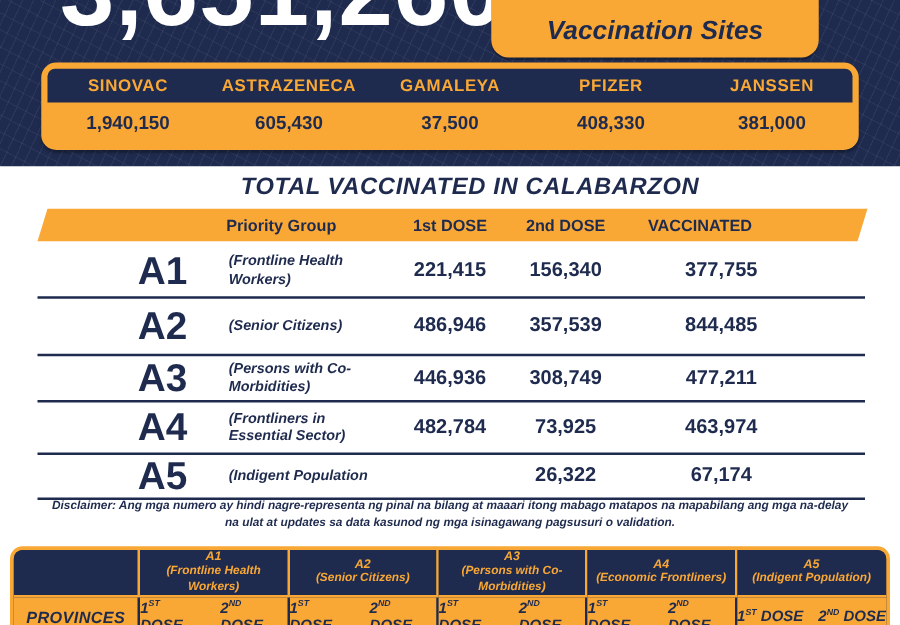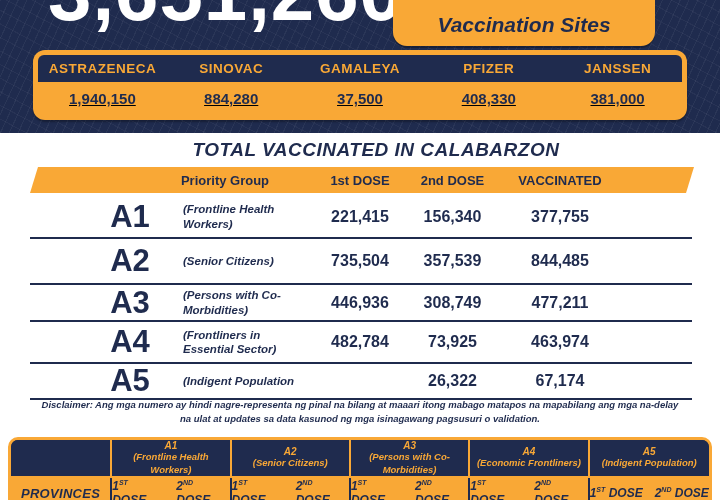--- a/index.html
+++ b/index.html
@@ -31,21 +31,21 @@
     background:#f9a836;border-radius:12px;padding:5px;box-sizing:border-box;
     box-shadow:0 2px 2px rgba(0,0,0,0.3);
   }
   .brands-head{
     display:flex;height:27px;background:#1f2b4e;border-radius:6px 6px 0 0;
   }
   .brands-head .cell{
     flex:1;display:flex;align-items:center;justify-content:center;
     color:#f9a836;font-weight:bold;font-size:13.5px;letter-spacing:0.5px;
   }
-  .brands-vals{display:flex;height:33px;text-decoration:underline;}
+  .brands-vals{display:flex;height:33px;}
   .brands-vals .cell{
     flex:1;display:flex;align-items:center;justify-content:center;
     color:#1f2b4e;font-weight:bold;font-size:15px;
   }
   
   .panel{position:absolute;left:0;top:133px;width:720px;height:367px;background:#ffffff;}
   .main-title{
     position:absolute;left:16px;top:139px;width:720px;text-align:center;
     font-size:19px;font-weight:bold;font-style:italic;color:#1f2b4e;letter-spacing:0.5px;
   }
@@ -62,21 +62,21 @@
   .h-d1{left:300px;width:120px;}
   .h-d2{left:395px;width:115px;}
   .h-vax{left:495px;width:130px;}
   
   .prow{position:absolute;left:0;width:720px;}
   .prow .col{position:absolute;top:0;height:100%;display:flex;align-items:center;}
   .col-code{left:95px;width:70px;justify-content:center;font-size:31px;font-weight:800;color:#1f2b4e;font-stretch:condensed;}
   .col-label{left:183px;width:118px;font-size:11.5px;font-weight:bold;font-style:italic;color:#1f2b4e;line-height:1.25;}
   .col-d1{left:300px;width:120px;justify-content:center;font-size:16px;font-weight:bold;color:#1f2b4e;}
   .col-d2{left:395px;width:115px;justify-content:center;font-size:16px;font-weight:bold;color:#1f2b4e;}
-  .col-vax{left:495px;width:130px;justify-content:center;font-size:16px;font-weight:bold;color:#1f2b4e;}
+  .col-vax{left:512px;width:130px;justify-content:center;font-size:16px;font-weight:bold;color:#1f2b4e;}
   .sep{position:absolute;left:30px;width:662px;height:2px;background:#1f2b4e;}
   
   .disclaimer{
     position:absolute;left:35px;top:398px;width:650px;text-align:center;
     font-size:9.5px;font-weight:bold;font-style:italic;color:#1f2b4e;line-height:1.45;
   }
   
   .btable{
     position:absolute;left:8px;top:437px;width:704px;height:80px;
     border:3px solid #f9a836;border-radius:10px 10px 0 0;box-sizing:border-box;
@@ -107,29 +107,29 @@
 <div class="canvas">
 
   <div class="big-total">3,651,260</div>
 
   <div class="sites-box">
     <span>Vaccination Sites</span>
   </div>
 
   <div class="brands">
     <div class="brands-head">
+      <div class="cell">SINOVAC</div>
       <div class="cell">ASTRAZENECA</div>
-      <div class="cell">SINOVAC</div>
       <div class="cell">GAMALEYA</div>
       <div class="cell">PFIZER</div>
       <div class="cell">JANSSEN</div>
     </div>
     <div class="brands-vals">
       <div class="cell">1,940,150</div>
-      <div class="cell">884,280</div>
+      <div class="cell">605,430</div>
       <div class="cell">37,500</div>
       <div class="cell">408,330</div>
       <div class="cell">381,000</div>
     </div>
   </div>
 
   <div class="panel"></div>
 
   <div class="main-title">TOTAL VACCINATED IN CALABARZON</div>
 
@@ -146,21 +146,21 @@
     <div class="col col-label">(Frontline Health Workers)</div>
     <div class="col col-d1">221,415</div>
     <div class="col col-d2">156,340</div>
     <div class="col col-vax">377,755</div>
   </div>
   <div class="sep" style="top:237px;"></div>
 
   <div class="prow" style="top:239px;height:44px;">
     <div class="col col-code">A2</div>
     <div class="col col-label">(Senior Citizens)</div>
-    <div class="col col-d1">735,504</div>
+    <div class="col col-d1">486,946</div>
     <div class="col col-d2">357,539</div>
     <div class="col col-vax">844,485</div>
   </div>
   <div class="sep" style="top:283px;"></div>
 
   <div class="prow" style="top:285px;height:35px;">
     <div class="col col-code">A3</div>
     <div class="col col-label">(Persons with Co-Morbidities)</div>
     <div class="col col-d1">446,936</div>
     <div class="col col-d2">308,749</div>

